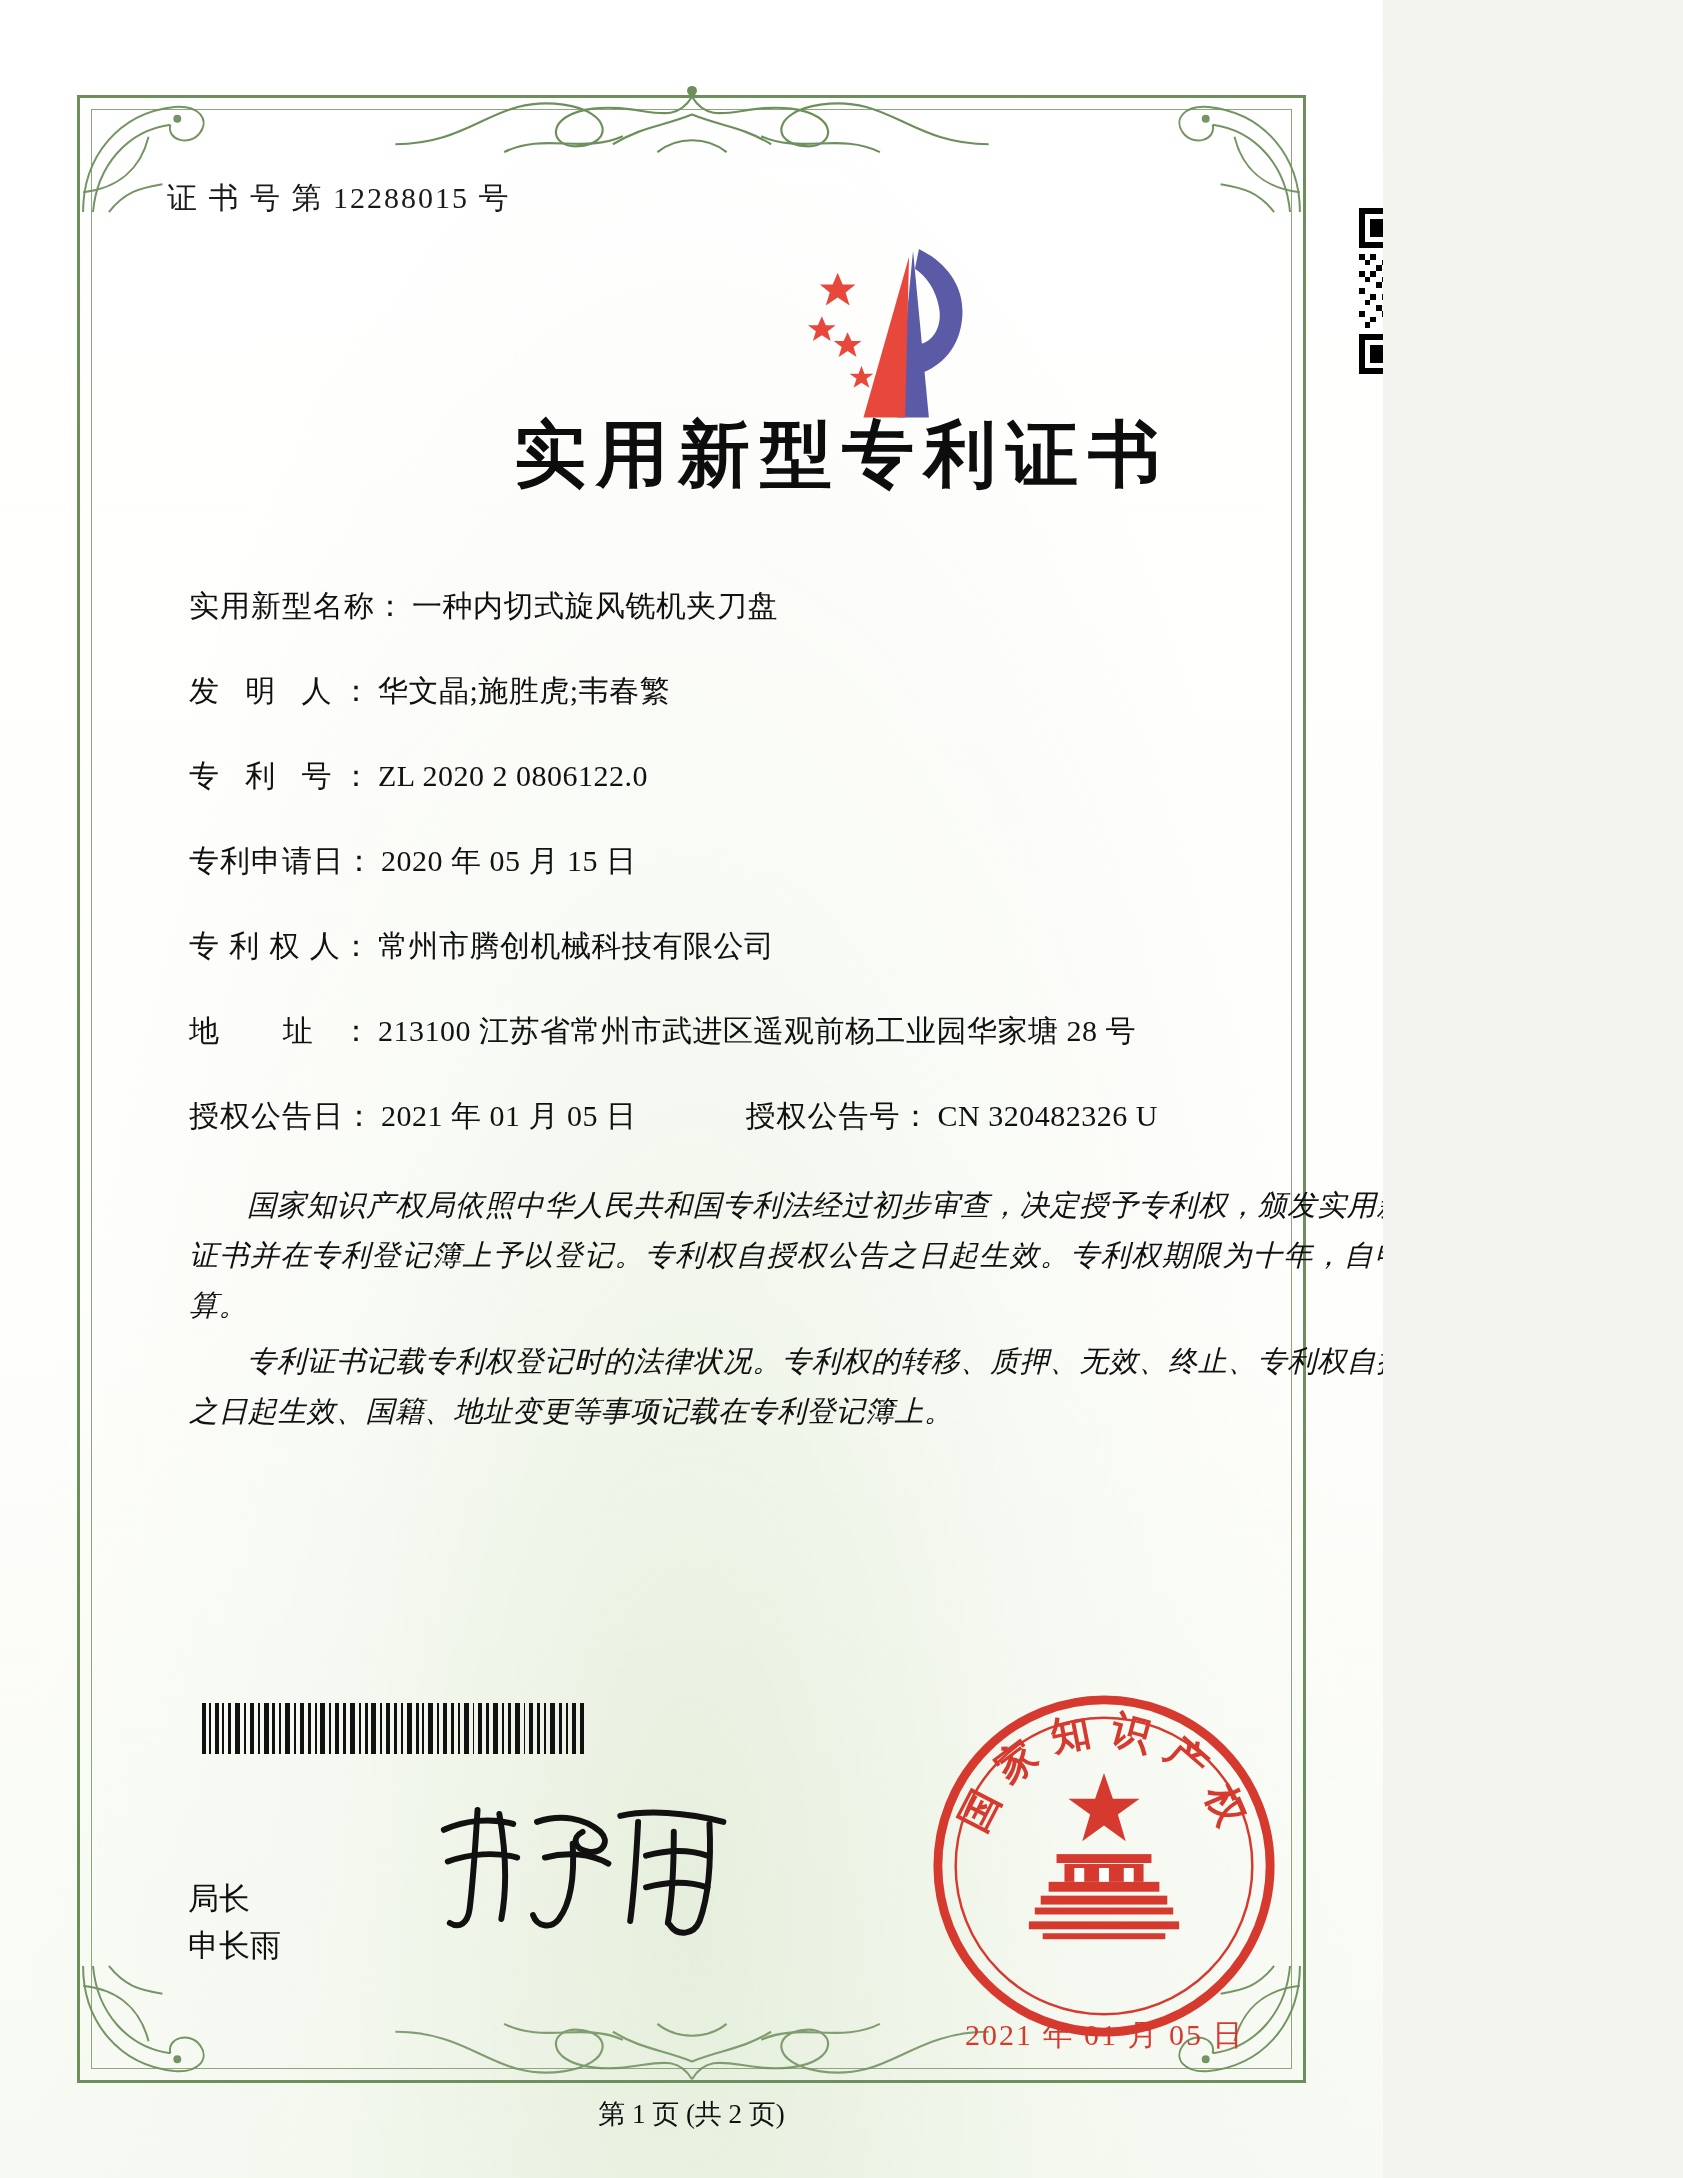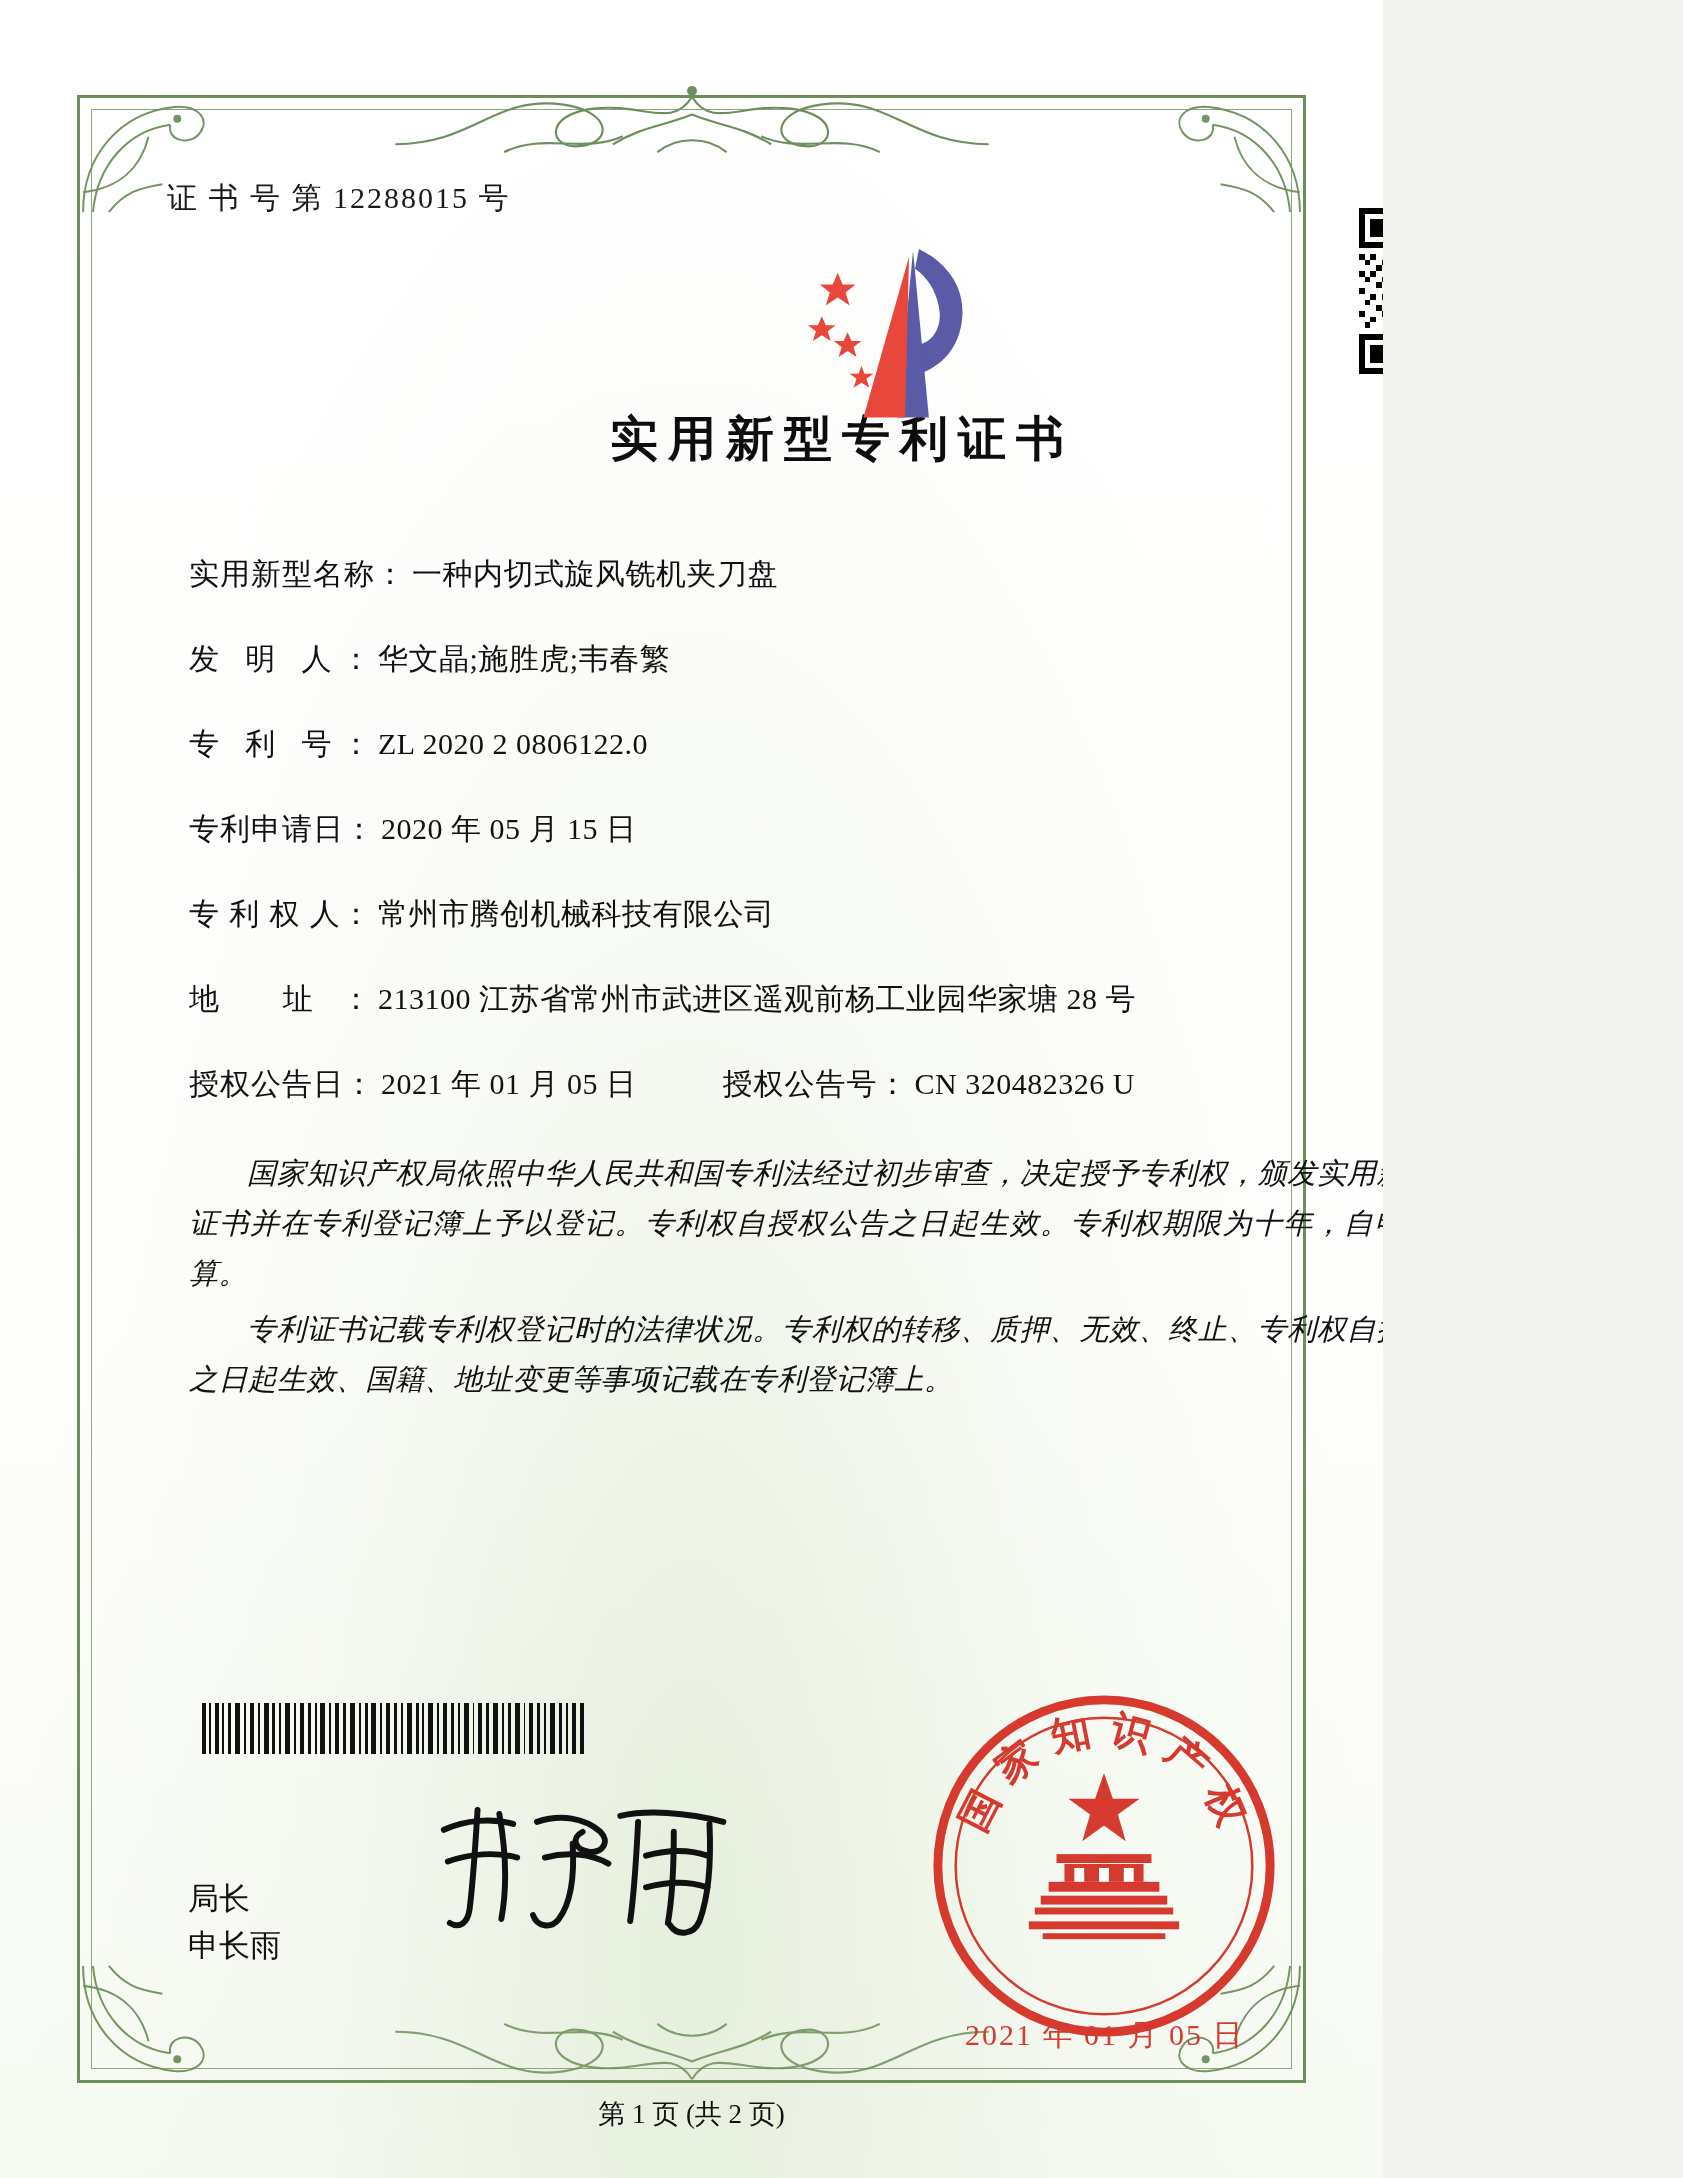--- a/index.html
+++ b/index.html
@@ -102,21 +102,21 @@
     right: 10px;
     top: 30px;
     width: 166px;
     height: 166px;
   }
   .qr svg { display:block; width:100%; height:100%; }
 
   .title {
     margin-top: 188px;
     text-align: center;
-    font-size: 48px;
+    font-size: 72px;
     font-weight: bold;
     letter-spacing: 10px;
     color: #0d0d0d;
     font-family: "DejaVu Serif", "Liberation Serif", serif;
   }
 
   .fields {
     margin-top: 83px;
     margin-left: 40px;
     font-size: 30px;
@@ -135,21 +135,21 @@
     display: inline-block;
     width: 183px;
     text-align: justify;
     text-align-last: justify;
   }
   .field-value {
     margin-left: 6px;
     letter-spacing: 0.5px;
   }
   .field-row .pair2 {
-    margin-left: 86px;
+    margin-left: 109px;
     display: flex;
     align-items: baseline;
   }
 
   .paragraphs {
     margin-top: 34px;
     margin-left: 40px;
     margin-right: 40px;
     font-size: 29px;
     line-height: 1.72;

